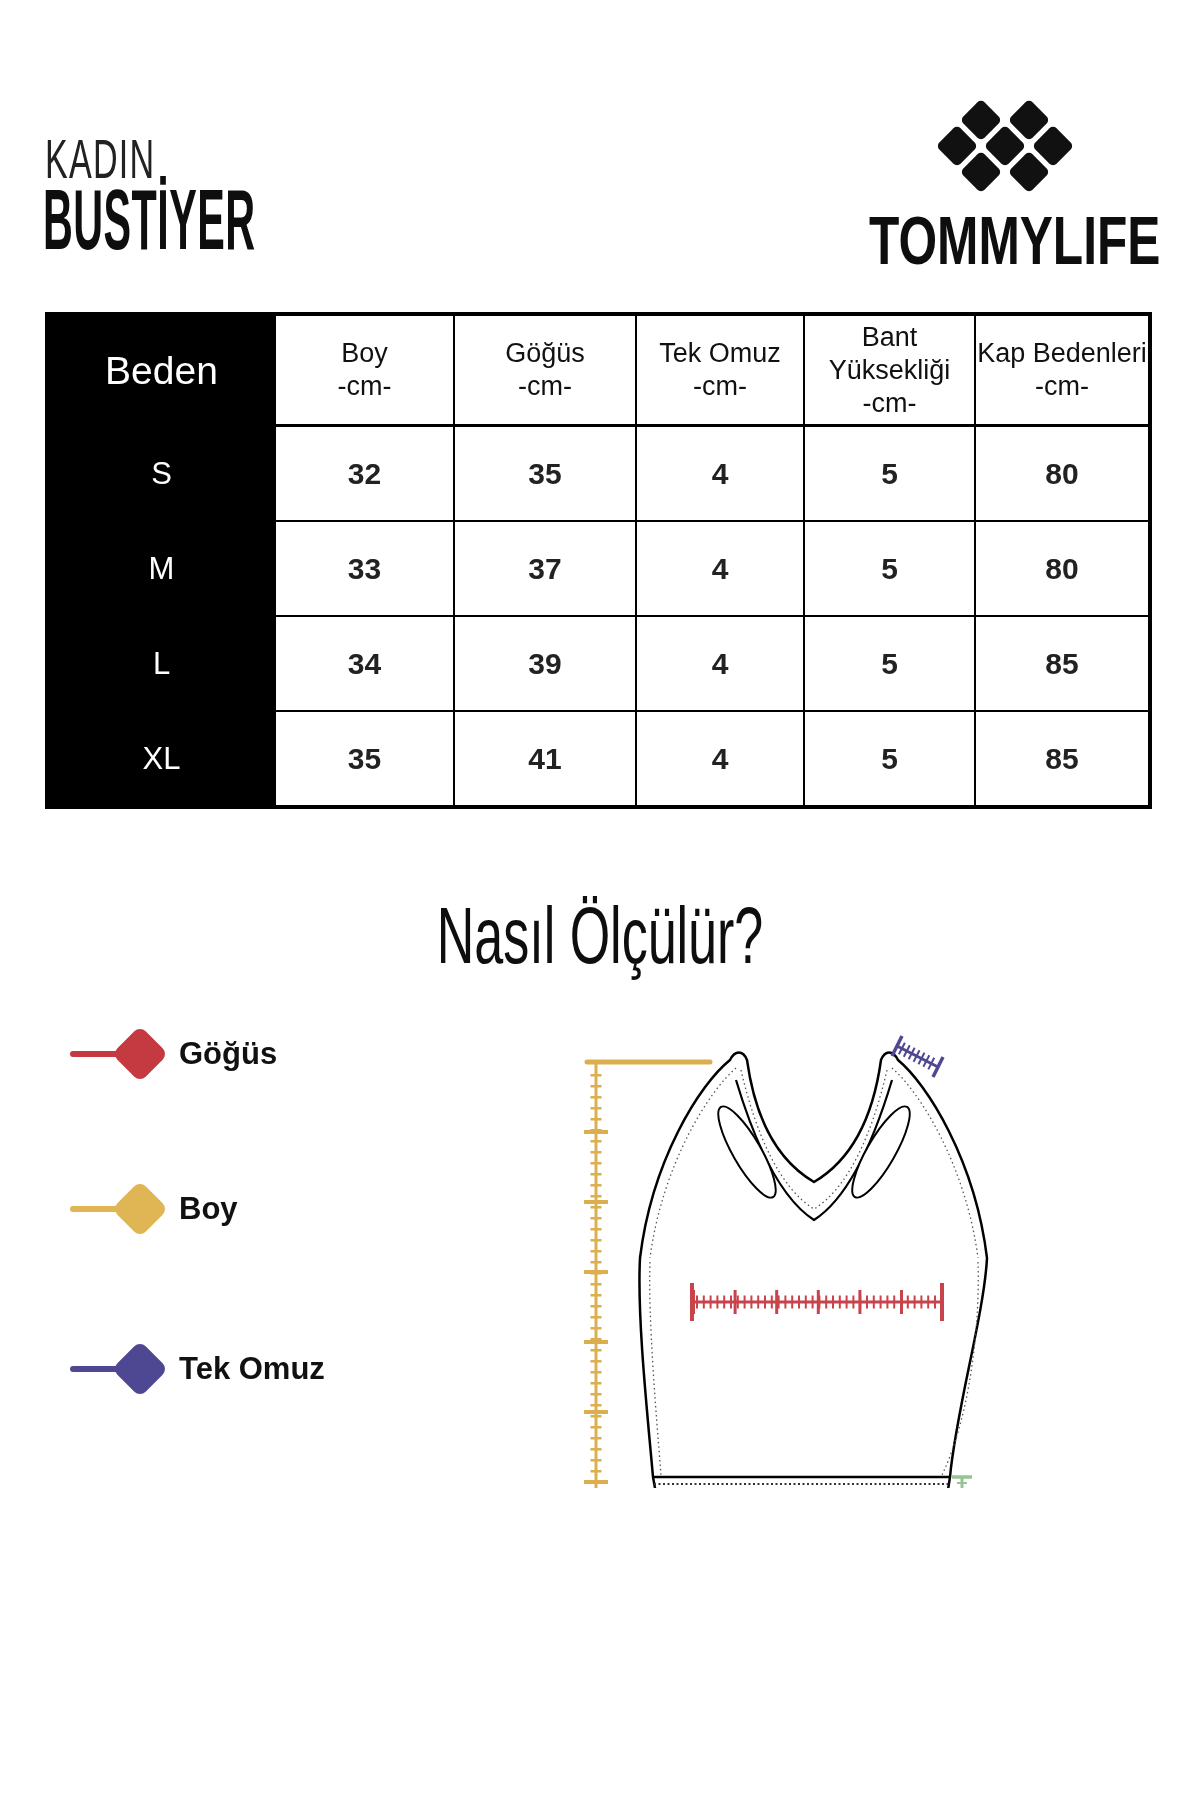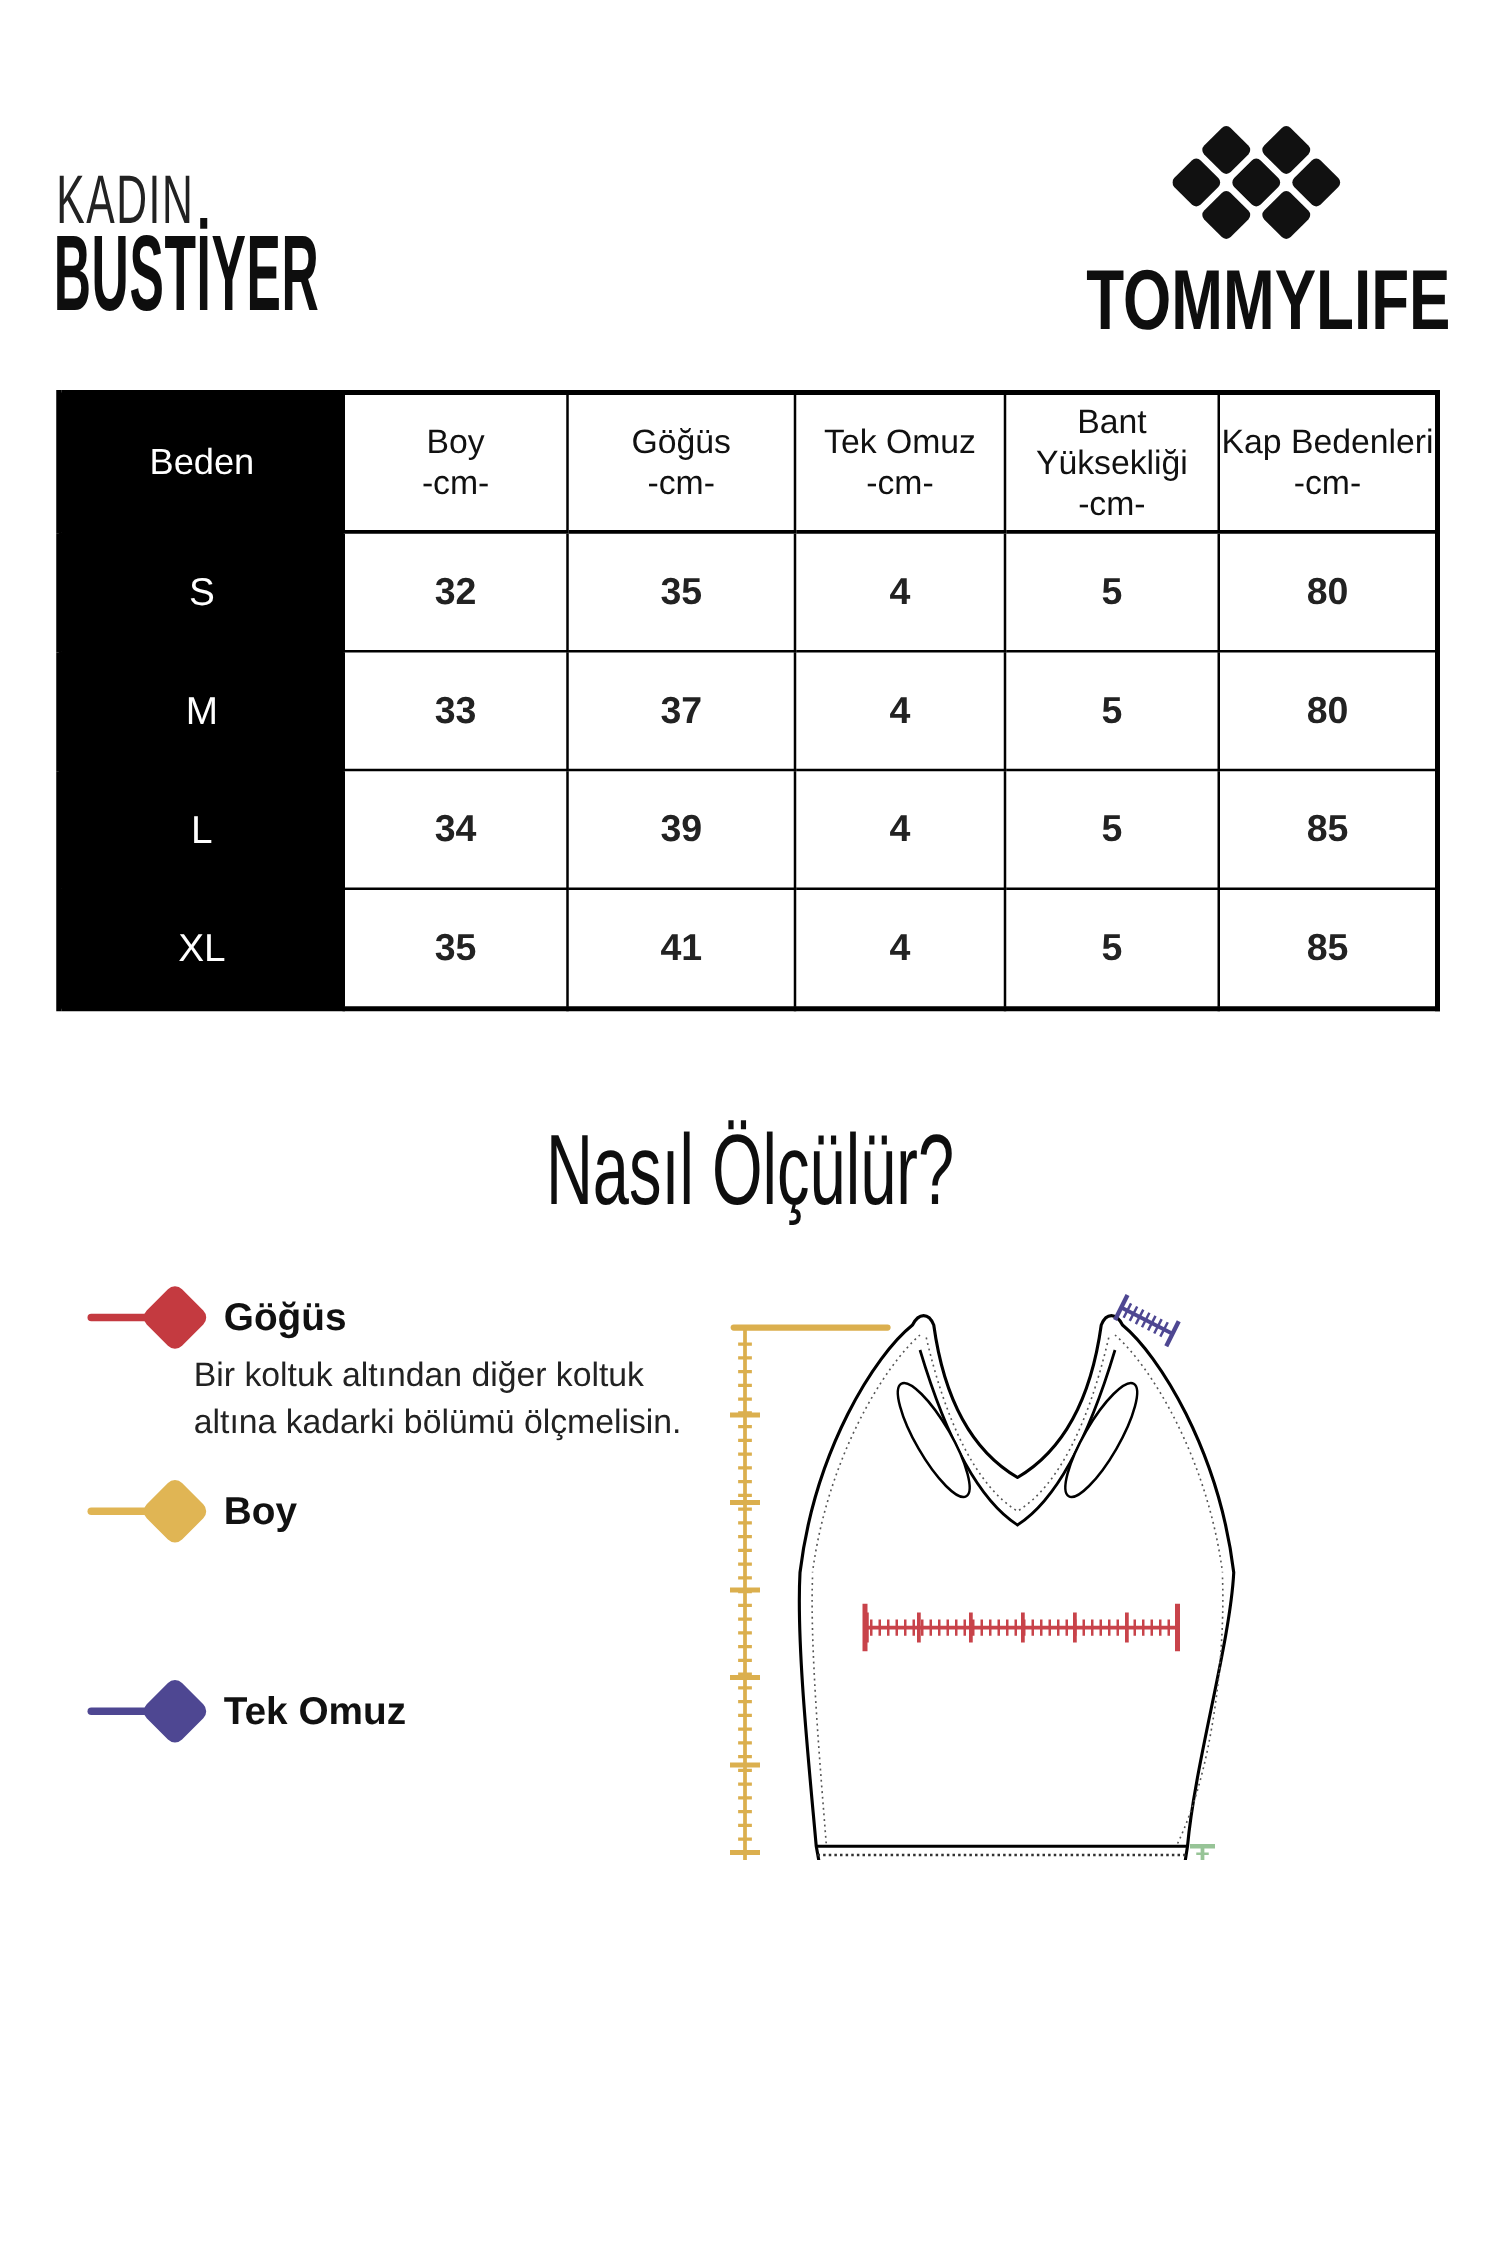--- a/index.html
+++ b/index.html
@@ -17,21 +17,21 @@
 
   
   table.size-table{position:absolute;left:45px;top:312px;width:1103px;border-collapse:collapse;
           table-layout:fixed;border:4px solid #000;}
   table.size-table th,table.size-table td{border:2px solid #000;text-align:center;vertical-align:middle;padding:0;}
   table.size-table thead th{height:108px;font-size:27px;font-weight:400;line-height:33px;color:#111;
           border-bottom:3px solid #000;}
   table.size-table tbody td{height:93px;font-size:30px;font-weight:700;color:#222;}
   table.size-table .sizecol{background:#000;color:#fff;border-top-color:#000;border-bottom-color:#000;
           border-left:4px solid #000;font-size:31px;font-weight:400;}
-  table.size-table thead .sizecol{font-size:29px;}
+  table.size-table thead .sizecol{font-size:39px;}
   .hunit{display:block;}
 
   
   .how-title{position:absolute;left:0;top:892px;width:1200px;text-align:center;font-size:80px;
           font-weight:400;line-height:1.1;color:#0e0e0e;transform:scaleX(0.65);transform-origin:center top;}
 
   .legend-item{position:absolute;left:60px;width:500px;}
   .marker{position:absolute;left:0;top:0;width:96px;height:56px;}
   .mline{position:absolute;left:10px;top:23px;width:62px;height:6px;border-radius:3px;}
   .diamond{position:absolute;left:60px;top:6px;width:40px;height:40px;border-radius:8px;transform:rotate(45deg);}
@@ -123,21 +123,20 @@
 
   <div class="how-title">Nasıl Ölçülür?</div>
 
   <div class="legend-item" style="top:1028px">
     <div class="marker">
       <span class="mline c-gogus"></span>
       <span class="diamond c-gogus"></span>
     </div>
     <div class="ltext">
       <h3>Göğüs</h3>
-      <p>Bir koltuk altından diğer koltuk altına kadarki bölümü ölçmelisin.</p>
     </div>
   </div>
 
   <div class="legend-item" style="top:1183px">
     <div class="marker">
       <span class="mline c-boy"></span>
       <span class="diamond c-boy"></span>
     </div>
     <div class="ltext">
       <h3>Boy</h3>

